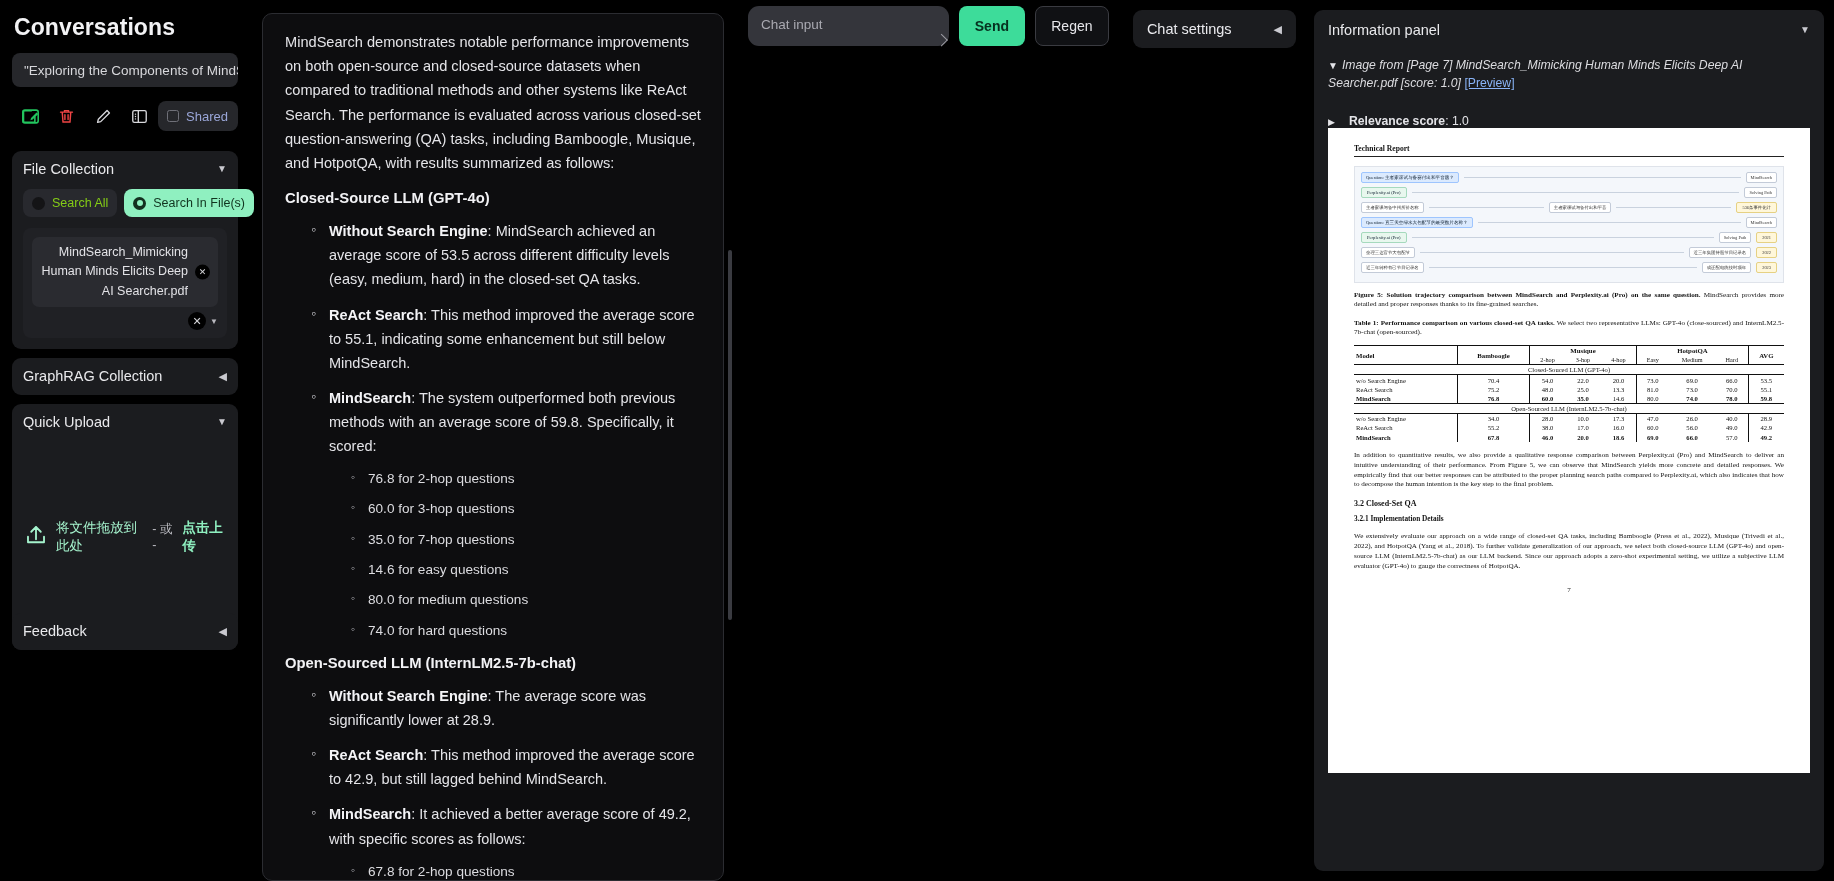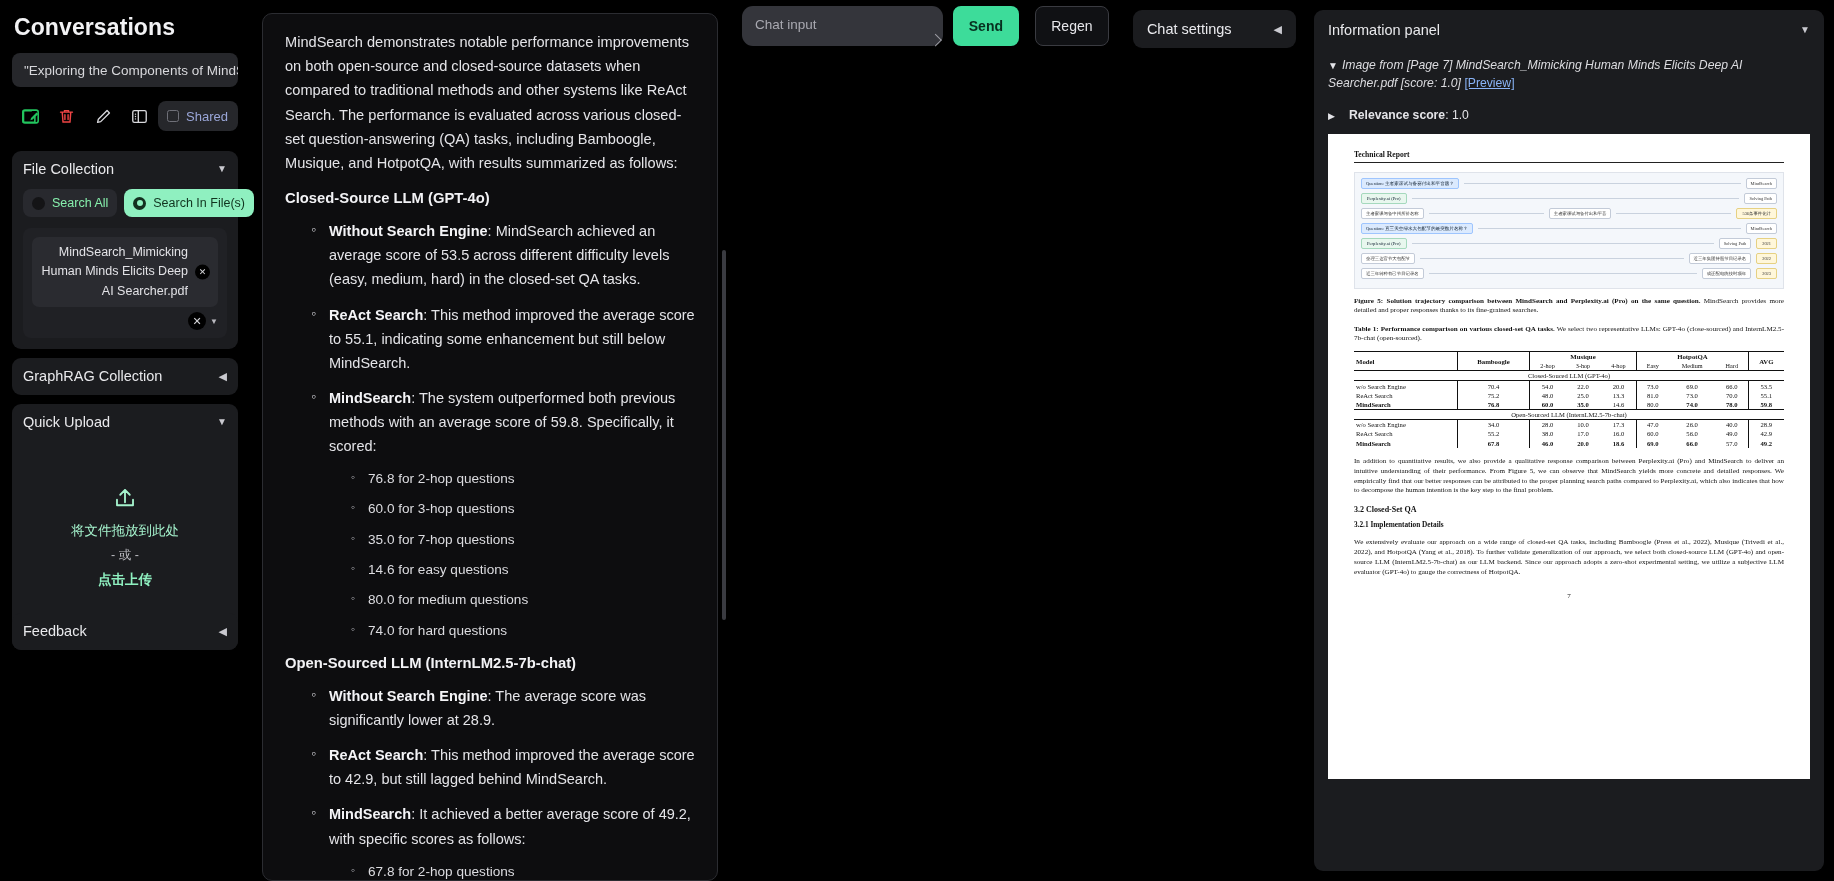--- a/index.html
+++ b/index.html
@@ -54,21 +54,21 @@
   .panel-head {
     display: flex; align-items: center; justify-content: space-between;
     font-size: 14.5px; color: #e9e9ec; font-weight: 400;
   }
   .caret { font-size: 10px; color: #c9c9cf; line-height: 1; }
   .caret.left { font-size: 11px; }
   .seg-row { display: flex; gap: 7px; margin-top: 12px; }
   .seg {
     flex: 1; height: 28px; border-radius: 8px; background: #28292e;
     display: flex; align-items: center; gap: 7px; padding: 0 9px;
-    font-size: 12.5px; color: #86efac; cursor: pointer; white-space: nowrap;
+    font-size: 12.5px; color: #84cc16; cursor: pointer; white-space: nowrap;
   }
   .seg.active { background: #8ff0c0; color: #11341f; font-weight: 500; }
   .radio { width: 13px; height: 13px; border-radius: 50%; background: #141416; flex: 0 0 13px;
            display:flex; align-items:center; justify-content:center; }
   .seg.active .radio { background: #13301f; }
   .seg.active .radio::after {
     content: ""; width: 6px; height: 6px; border-radius: 50%; background: #8ff0c0; display: block;
   }
   .file-box {
     margin-top: 11px; background: #202125; border-radius: 8px;
@@ -85,21 +85,21 @@
     justify-content: center; cursor: pointer;
   }
   .file-tag .x-btn { position: absolute; right: 8px; top: 50%; transform: translateY(-50%); }
   .file-box-foot {
     display: flex; align-items: center; justify-content: flex-end; gap: 4px;
     margin-top: 5px;
   }
   .x-btn.big { width: 18px; height: 18px; font-size: 11px; }
   .tiny-caret { font-size: 8px; color: #b9b9bf; }
   .upload-zone {
-    height: 205px; display: flex; flex-direction: column;
+    height: 205px; display: flex; flex-direction: row;
     align-items: center; justify-content: center; gap: 7px; margin-top: 4px;
   }
   .up-icon { color: #a5f3cd; }
   .up-text { color: #a5f3cd; font-size: 13.5px; }
   .up-or { color: #bdbdc3; font-size: 12.5px; }
   .up-link { color: #8ff0c0; font-size: 13.5px; font-weight: 600; cursor: pointer; }
 
   
   .center {
     flex: 1 1 auto; position: relative; padding: 0; height: 881px;
@@ -151,49 +151,49 @@
     transform: rotate(-45deg) translate(1px,-1px); pointer-events: none;
   }
   .send-btn {
     width: 66px; height: 40px; background: #3ddc9a; color: #06301f;
     border: none; border-radius: 8px; font-size: 14px; font-weight: 600;
     cursor: pointer; font-family: "Liberation Sans", sans-serif;
   }
   .regen-btn {
     width: 74px; height: 40px; background: #101114; color: #e6e6ea;
     border: 1px solid #3a3b41; border-radius: 8px; font-size: 14px;
-    cursor: pointer; font-family: "Liberation Sans", sans-serif; margin-left: 6px;
+    cursor: pointer; font-family: "Liberation Sans", sans-serif;
   }
   .chat-settings {
     margin: 10px 12px 12px 12px; background: #1b1c1f; border-radius: 9px;
     height: 38px; display: flex; align-items: center; justify-content: space-between;
     padding: 0 14px; font-size: 14.5px; color: #eaeaee; flex: 0 0 auto; gap: 42px;
   }
 
   
   .infopanel {
     flex: 0 0 510px; width: 510px; height: 881px;
     background: #1b1c1f; border-radius: 9px; margin: 10px 10px 10px 6px;
     height: 861px; padding: 12px 14px 0 14px; overflow: hidden;
   }
   .ip-head {
     display: flex; align-items: center; justify-content: space-between;
     font-size: 14.5px; color: #e9e9ec; margin-bottom: 18px;
   }
-  .ip-meta { font-size: 12.2px; line-height: 1.5; color: #dcdce0; margin-bottom: 15px; }
+  .ip-meta { font-size: 12.2px; line-height: 1.5; color: #dcdce0; margin-bottom: 21px; }
   .ip-meta i { font-style: italic; }
   .ip-tri { color: #e4e4e8; font-size: 10px; margin-right: 4px; }
   .ip-link { color: #8ab4f8; text-decoration: underline; cursor: pointer; }
   .ip-rel { font-size: 12.2px; color: #e4e4e8; margin: 3px 0 0 0; }
   .ip-rel b { font-weight: 700; }
   .ip-rel .tri2 { color: #e4e4e8; font-size: 9px; margin-right: 14px; }
 
   
   .pdf-page {
-    margin-top: 12px; background: #ffffff; color: #111;
+    background: #ffffff; color: #111;
     width: 482px; height: 645px; padding: 16px 26px 10px 26px;
     font-family: "Liberation Serif", serif; position: relative; overflow: hidden;
   }
   .pdf-hdr { font-size: 7.6px; font-weight: 600; padding-bottom: 3px; border-bottom: .8px solid #222; }
   .fig-box { margin-top: 9px; border: .7px solid #dfe3ea; background: #f4f7fb; padding: 5px 6px; }
   .fig-row { display: flex; align-items: center; gap: 5px; margin-bottom: 4px; }
   .q-pill {
     background: #dbeafe; border: .6px solid #9ec5fe; border-radius: 2px;
     font-size: 4.6px; padding: 2px 4px; color: #123; white-space: nowrap;
   }

